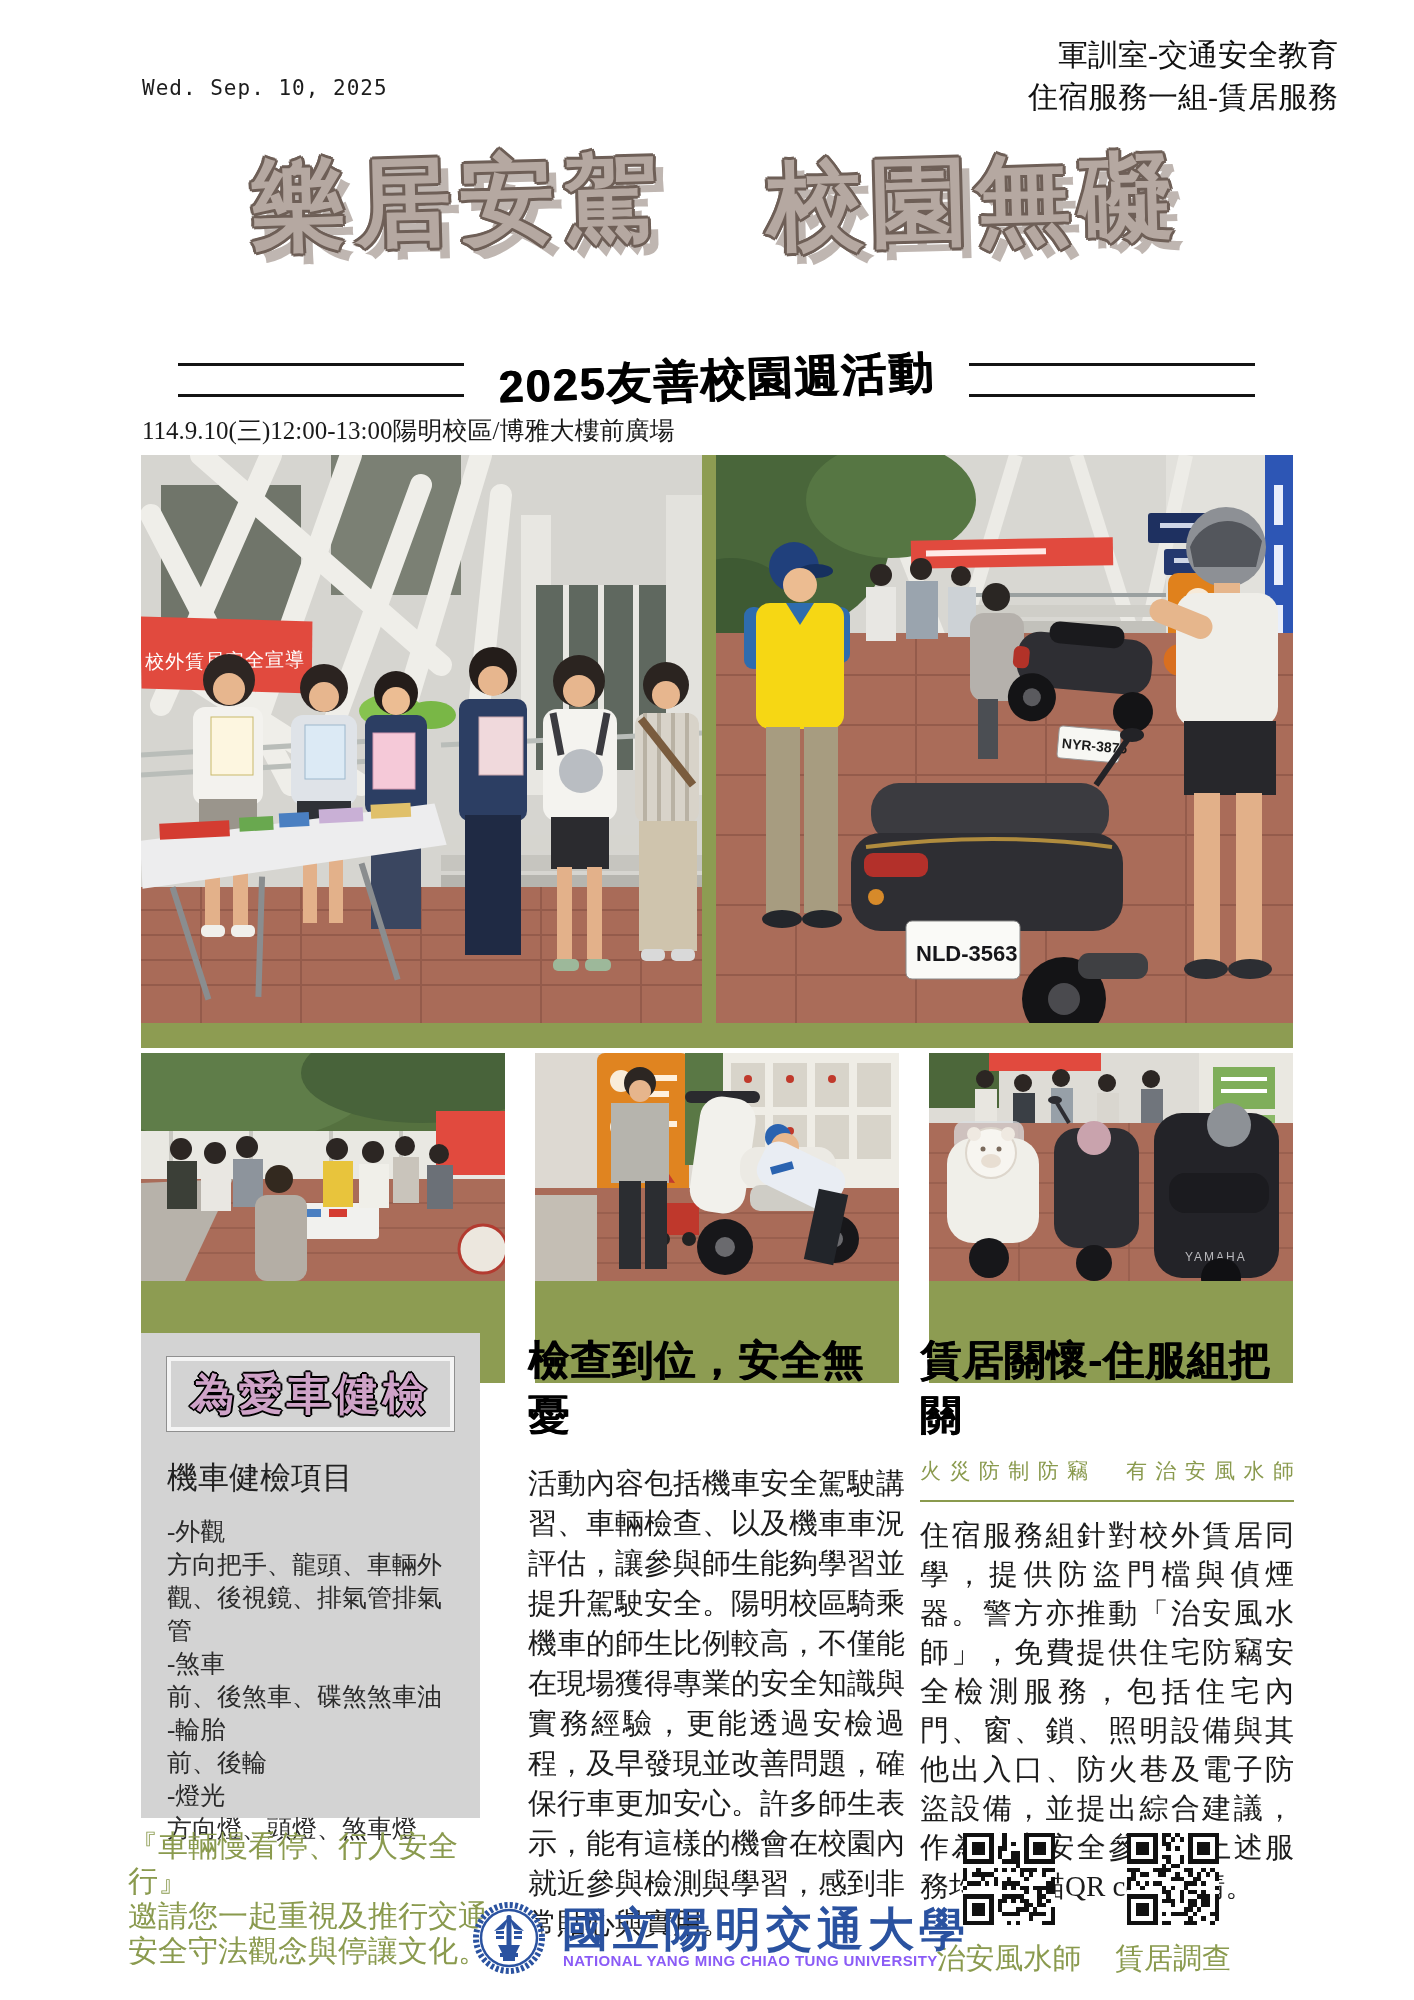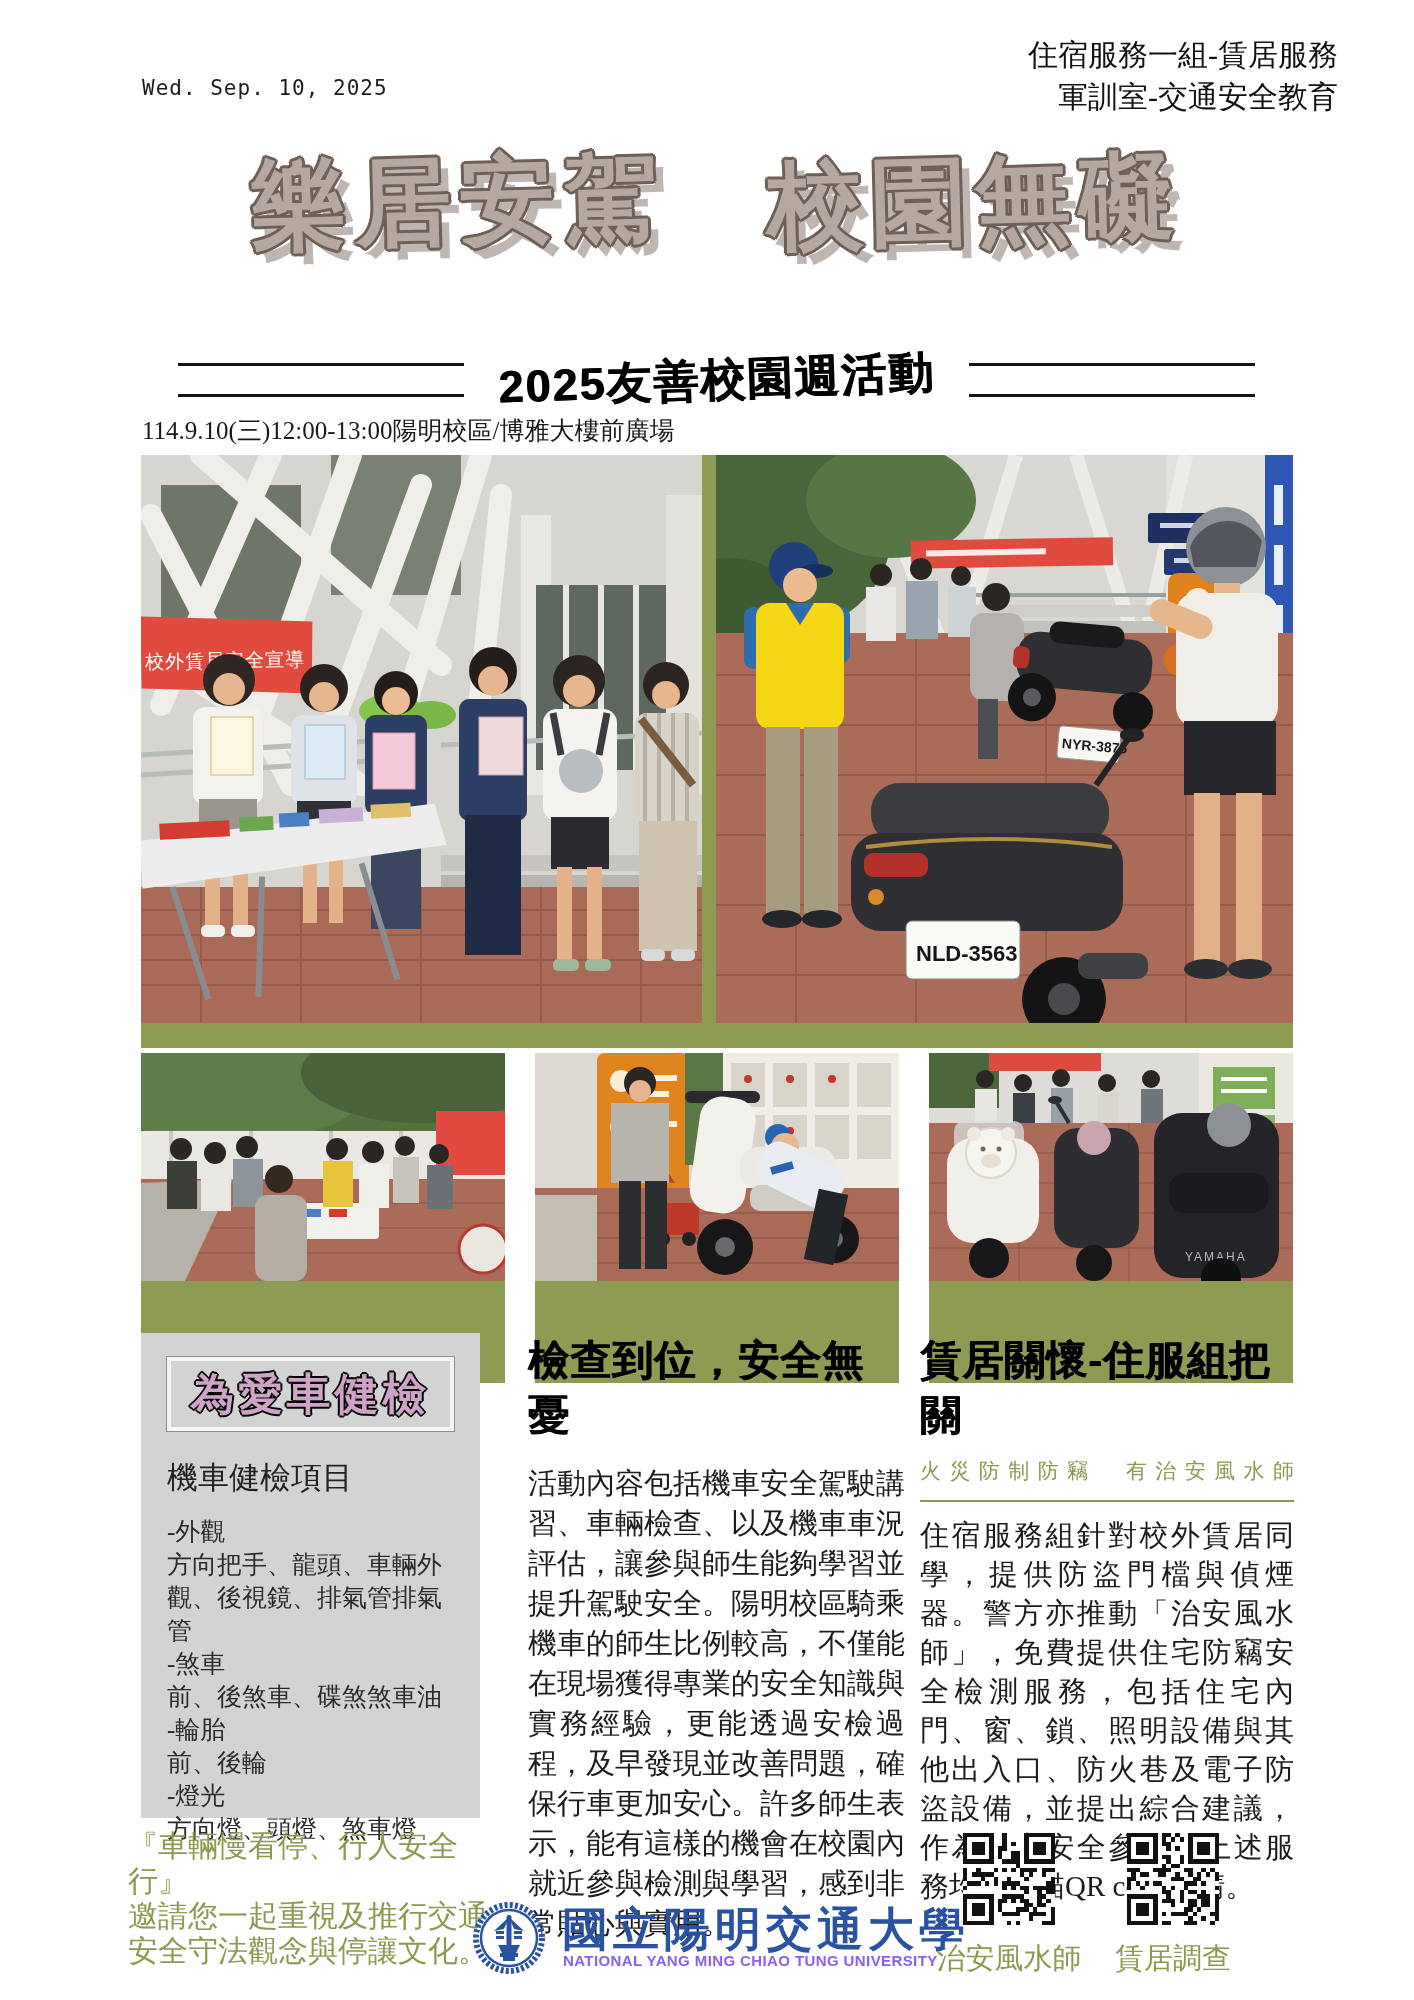--- a/index.html
+++ b/index.html
@@ -76,22 +76,22 @@
   .uni-en{position:absolute;top:1952px;left:563px;font-size:15px;font-weight:bold;
         letter-spacing:0.4px;color:#8b5cf6;}
 </style>
 </head>
 <body>
 
 <div class="page">
 
   <div class="date">Wed. Sep. 10, 2025</div>
   <div class="dept">
+    <div>軍訓室-交通安全教育</div>
     <div>住宿服務一組-賃居服務</div>
-    <div>軍訓室-交通安全教育</div>
   </div>
 
   <div class="main-title">
     <span>樂居安駕</span>
     <span>校園無礙</span>
   </div>
 
   <div class="subtitle-row">
     <div class="dlines"></div>
     <div class="subtitle-text">2025友善校園週活動</div>

